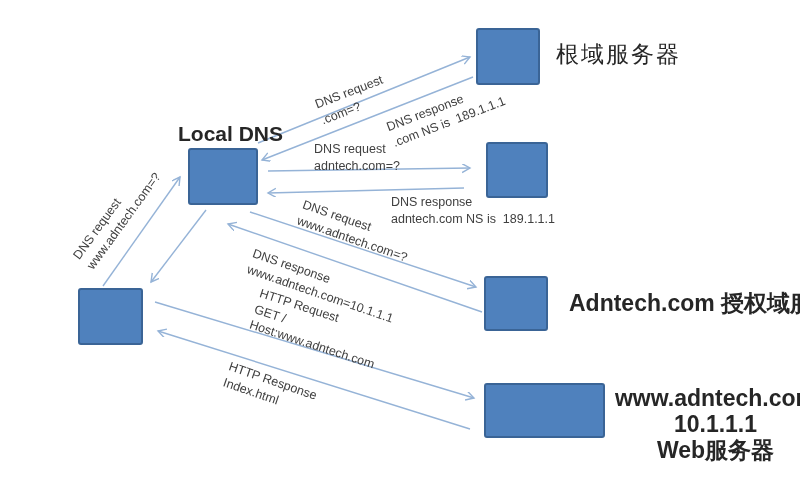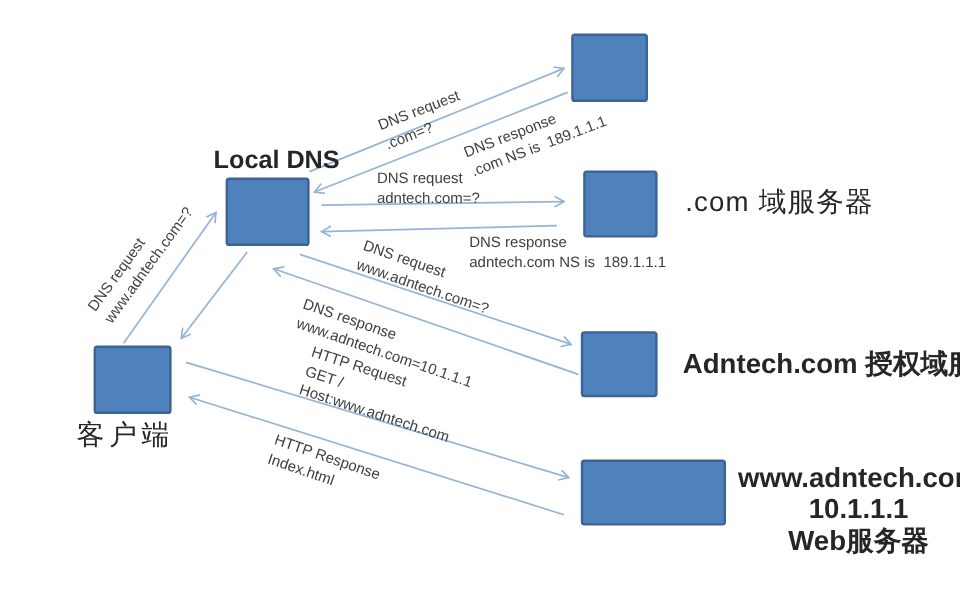--- a/index.html
+++ b/index.html
@@ -70,30 +70,29 @@
 
   <div class="node" style="left:188px;top:148px;width:70px;height:57px;"></div>
   <div class="node" style="left:476px;top:28px;width:64px;height:57px;"></div>
   <div class="node" style="left:486px;top:142px;width:62px;height:56px;"></div>
   <div class="node" style="left:484px;top:276px;width:64px;height:55px;"></div>
   <div class="node" style="left:484px;top:383px;width:121px;height:55px;"></div>
   <div class="node" style="left:78px;top:288px;width:65px;height:57px;"></div>
 
   <div class="node-label" style="left:134px;top:122px;font-size:21px;font-weight:700;margin-left:44px;">Local DNS</div>
 
+  <div class="node-label" style="left:556px;top:39px;font-size:23px;font-weight:500;letter-spacing:2px;">根域服务器</div>
 
-  <div class="node-label" style="left:571px;top:153px;font-size:23px;font-weight:500;letter-spacing:1px;">.com 域服务器</div>
 
   <div class="node-label" style="left:569px;top:288px;font-size:23px;font-weight:600;">Adntech.com 授权域服务器</div>
 
   <div class="node-label" style="left:608px;top:385px;width:215px;font-size:23px;font-weight:700;line-height:26px;text-align:center;">www.adntech.com
 10.1.1.1
 Web服务器</div>
 
-  <div class="node-label" style="left:64px;top:347px;font-size:23px;font-weight:500;letter-spacing:4px;">客户端</div>
 
   <div class="msg" style="left:117px;top:216px;transform:translate(-50%,-50%) rotate(-54deg);">DNS request
 www.adntech.com=?</div>
 
   <div class="msg" style="left:352px;top:100px;transform:translate(-50%,-50%) rotate(-21deg);">DNS request
 .com=?</div>
 
   <div class="msg" style="left:446px;top:114px;transform:translate(-50%,-50%) rotate(-21deg);">DNS response
 .com NS is  189.1.1.1</div>
 

